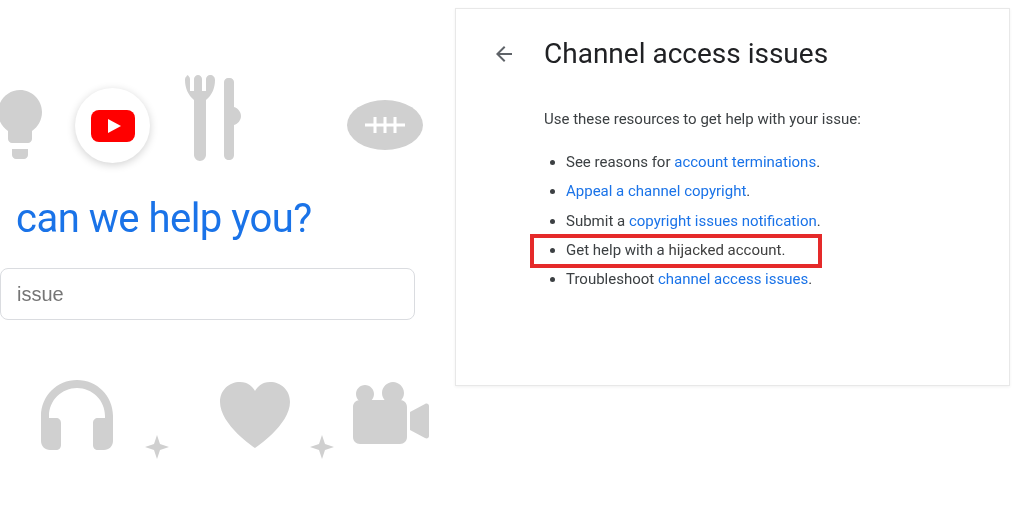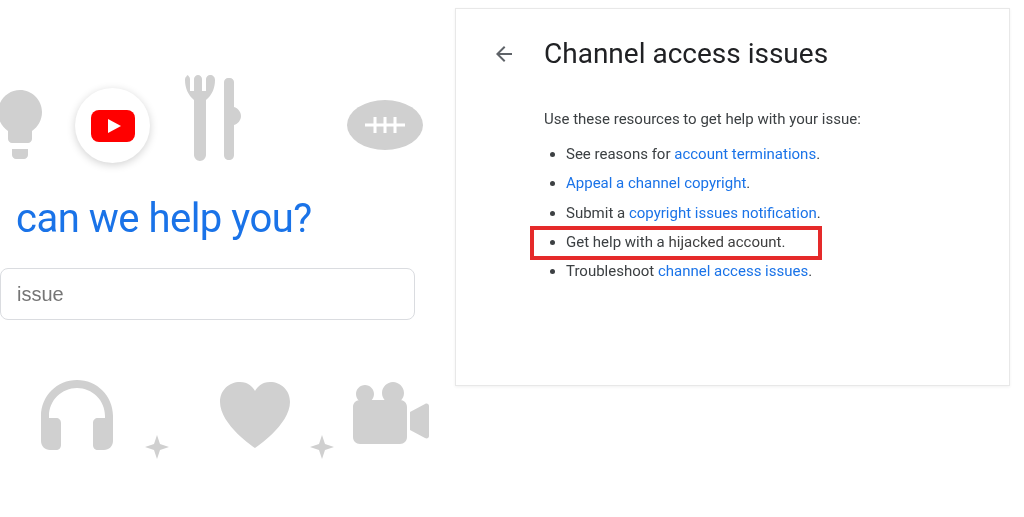--- a/index.html
+++ b/index.html
@@ -100,21 +100,21 @@
       font-size: 28px;
       font-weight: 400;
       color: #202124;
     }
     .panel-body {
       padding-left: 52px;
     }
     .intro {
       font-size: 15px;
       color: #3c4043;
-      margin-bottom: 12px;
+      margin-bottom: 20px;
     }
     .resource-list {
       list-style: disc;
       padding-left: 22px;
     }
     .resource-list li {
       font-size: 15px;
       color: #3c4043;
       line-height: 1.95;
       position: relative;

